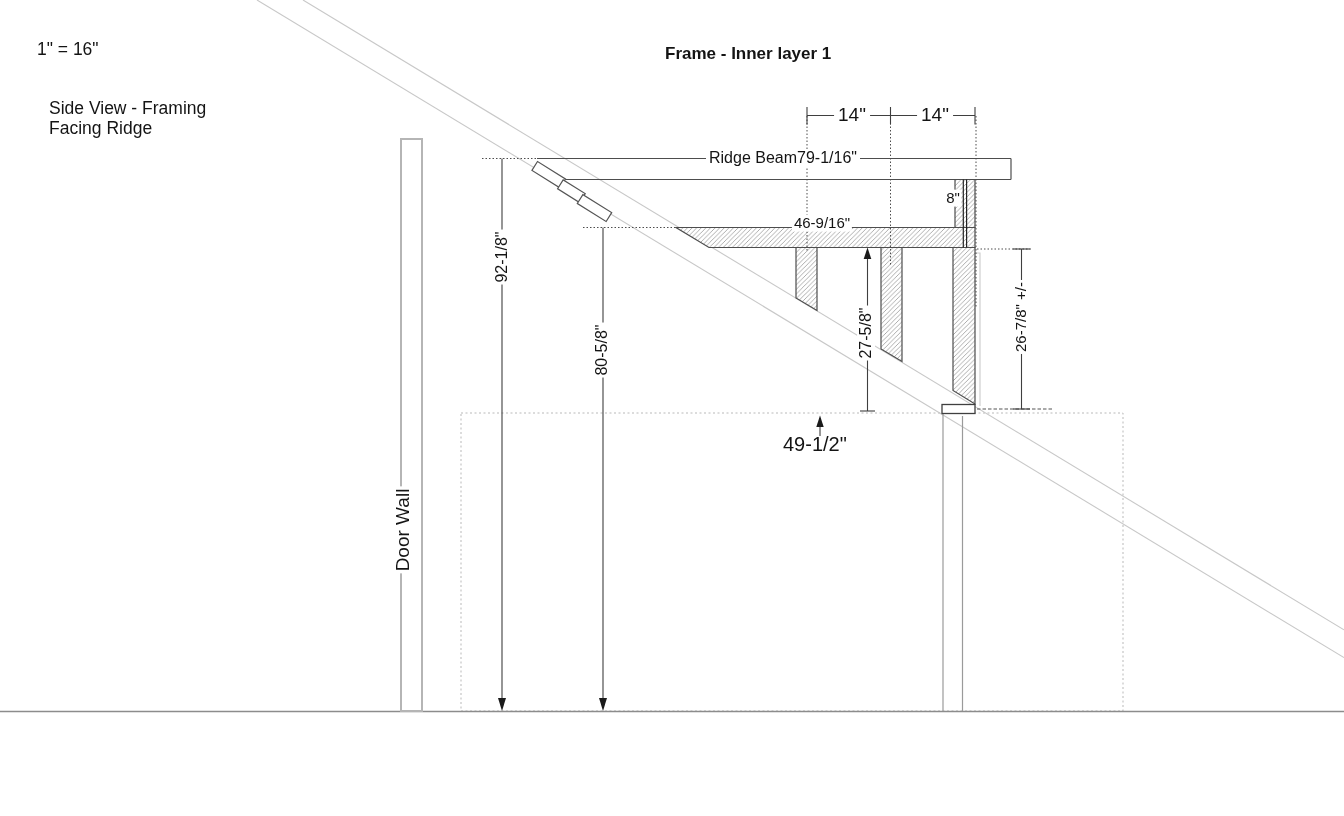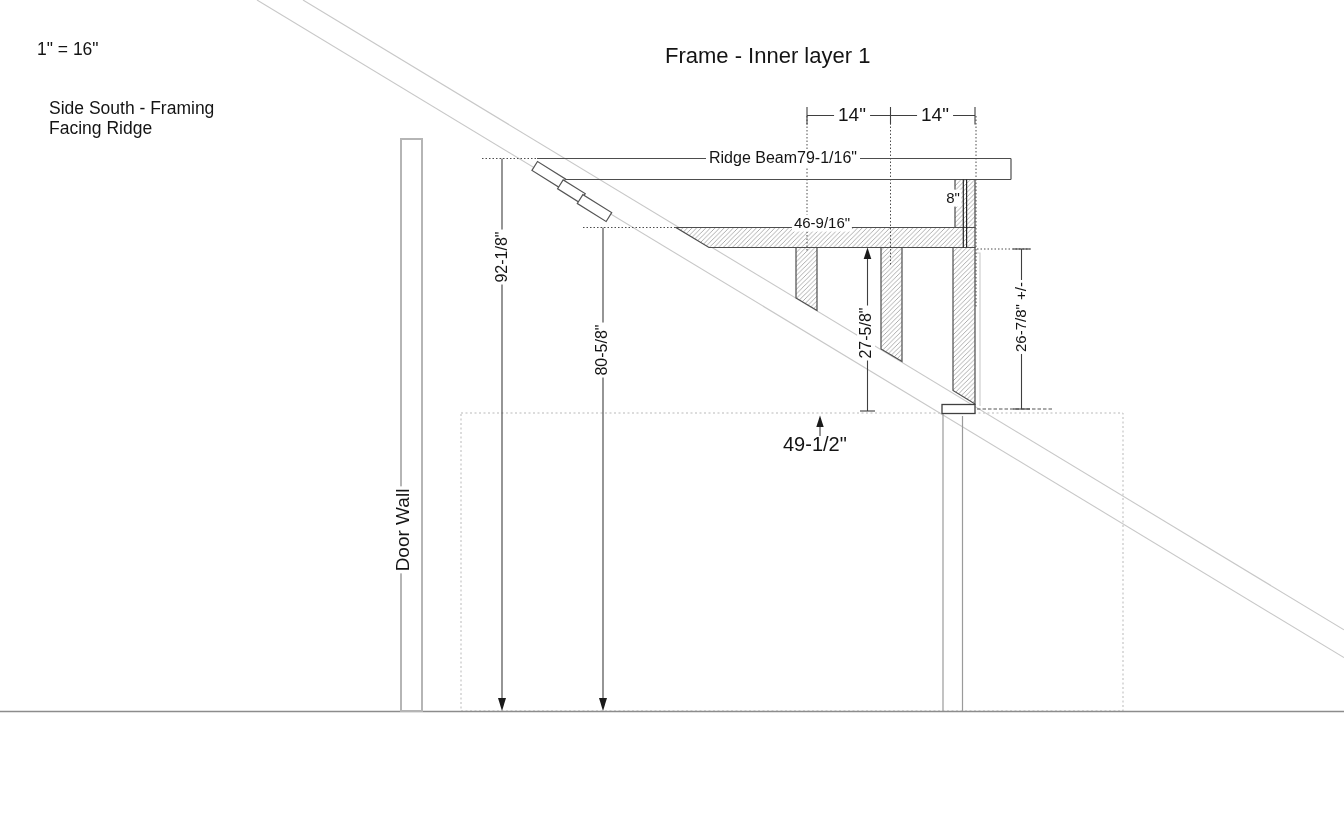--- a/index.html
+++ b/index.html
@@ -9,21 +9,21 @@
   }
   #linework{position:absolute;left:0;top:0;}
   .lbl{
     position:absolute;white-space:nowrap;background:#ffffff;
     font-family:"Liberation Sans", sans-serif;color:#141414;line-height:1.12;
   }
   .ctr{transform:translate(-50%,-50%);}
   .rot{transform:translate(-50%,-50%) rotate(-90deg);padding:0 2px;}
   .s-note{font-size:17.5px;background:transparent;}
   .s-view{font-size:17.5px;background:transparent;}
-  .s-title{font-size:22px;font-weight:normal;background:transparent;}
+  .s-title{font-size:17px;font-weight:bold;background:transparent;}
   .s-ridge{font-size:16px;padding:0 3px;}
   .s-beamlen{font-size:15px;padding:0 2px;}
   .s-14{font-size:19px;padding:0 4px;}
   .s-8{font-size:15px;padding:0 1px;}
   .s-dim{font-size:16px;}
   .s-dim-sm{font-size:15px;}
   .s-49{font-size:20px;background:transparent;}
   .s-door{font-size:19px;}
 </style>
 </head>
@@ -118,21 +118,21 @@
       <polygon points="498,698 506,698 502,711"></polygon>
       <polygon points="599,698 607,698 603,711"></polygon>
       <polygon points="863.7,259 871.3,259 867.5,247.5"></polygon>
       <polygon points="816.3,427 823.7,427 820,415.5"></polygon>
     </g>
   </svg>
 
   <div class="lbl s-note" style="left:37px;top:40px;">1" = 16"</div>
 
   <div class="lbl s-view" style="left:49px;top:99px;">
-    <div>Side South - Framing</div>
+    <div>Side View - Framing</div>
     <div>Facing Ridge</div>
   </div>
 
   <div class="lbl s-title" style="left:665px;top:44px;">Frame - Inner layer 1</div>
 
   <div class="lbl ctr s-ridge" style="left:783px;top:158px;">Ridge Beam79-1/16"</div>
 
   <div class="lbl ctr s-beamlen" style="left:822px;top:223px;">46-9/16"</div>
 
   <div class="lbl ctr s-14" style="left:852px;top:115px;">14"</div>

